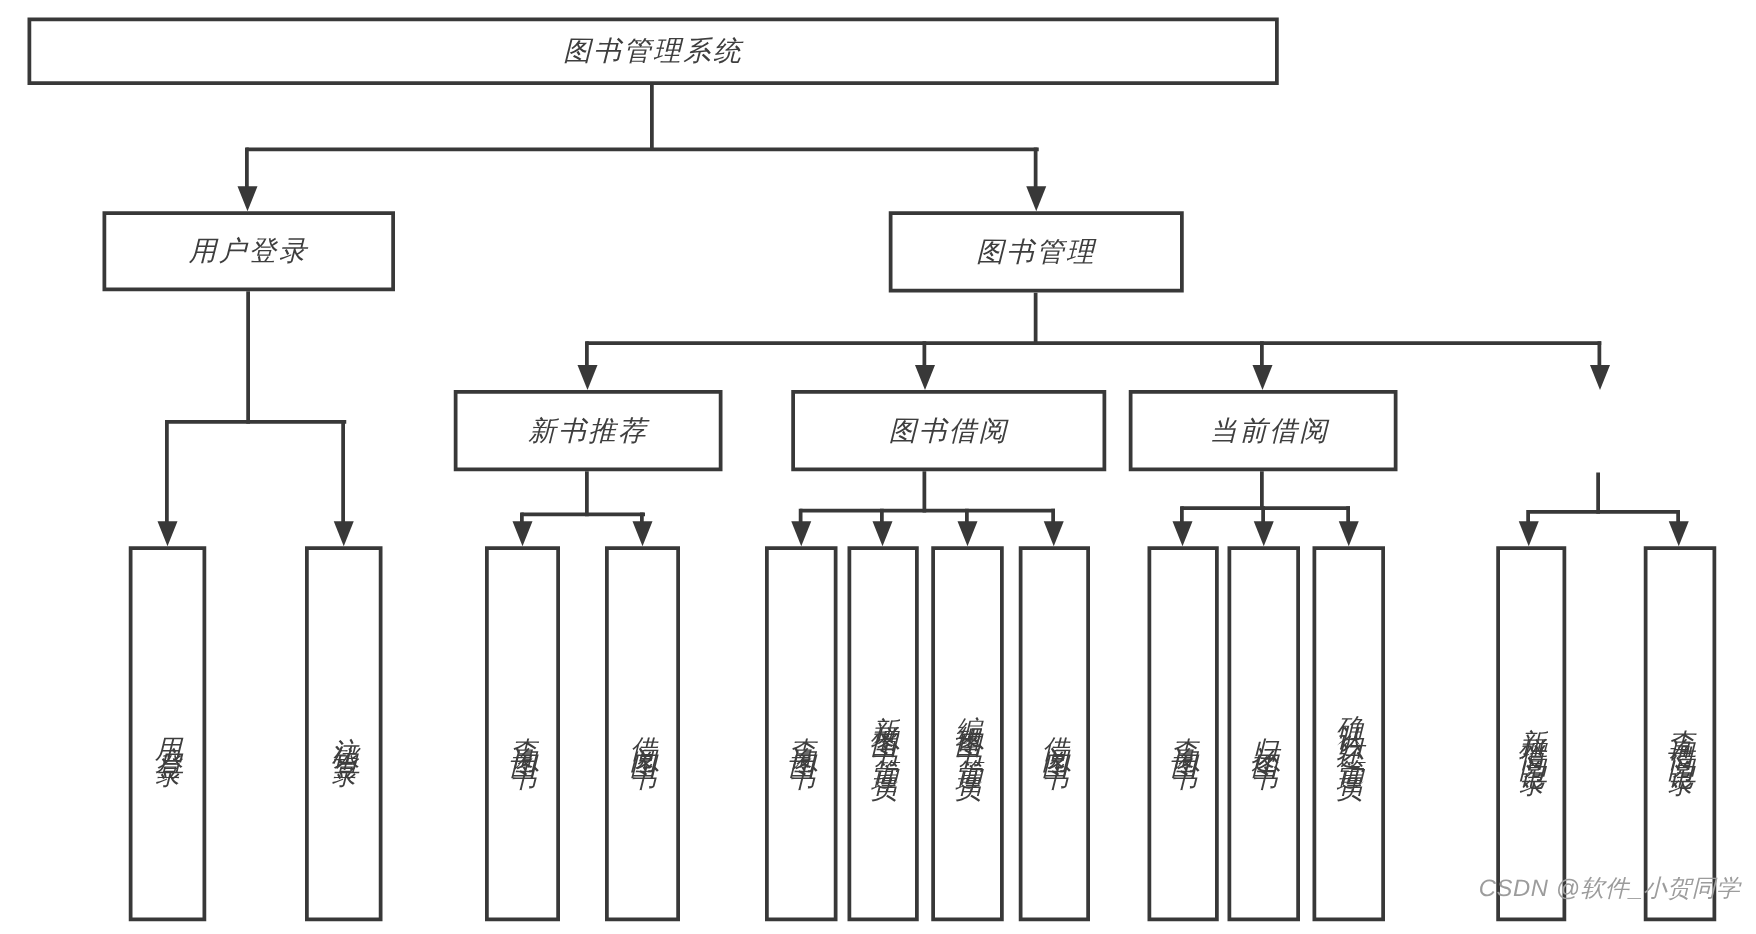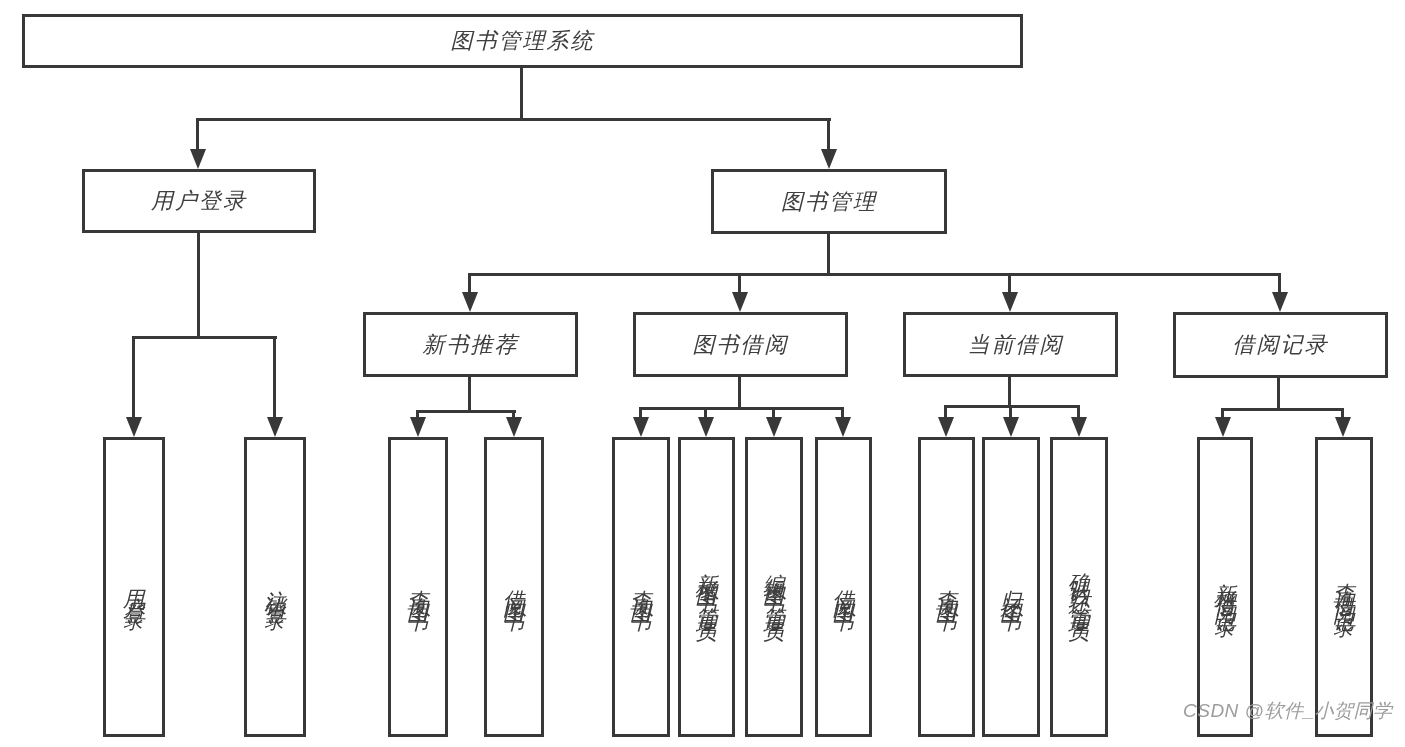--- a/index.html
+++ b/index.html
@@ -62,23 +62,22 @@
 <body>
 
 <div class="canvas">
 
   <div class="node" style="left:22px;top:14px;width:1001px;height:54px;">图书管理系统</div>
 
   <div class="node" style="left:82px;top:169px;width:234px;height:64px;">用户登录</div>
   <div class="node" style="left:711px;top:169px;width:236px;height:65px;">图书管理</div>
 
   <div class="node" style="left:363px;top:312px;width:215px;height:65px;">新书推荐</div>
-  <div class="node" style="left:633px;top:312px;width:215px;height:65px;">图书借阅</div>
+  <div class="node" style="left:633px;top:312px;width:252px;height:65px;">图书借阅</div>
   <div class="node" style="left:903px;top:312px;width:215px;height:65px;padding-left:10px;">当前借阅</div>
-  <div class="node" style="left:1173px;top:312px;width:215px;height:66px;">借阅记录</div>
 
   <div class="node leaf" style="left:103px;top:437px;width:62px;height:300px;">用户登录</div>
   <div class="node leaf" style="left:244px;top:437px;width:62px;height:300px;">注销登录</div>
 
   <div class="node leaf" style="left:388px;top:437px;width:60px;height:300px;">查询图书</div>
   <div class="node leaf" style="left:484px;top:437px;width:60px;height:300px;">借阅图书</div>
 
   <div class="node leaf" style="left:612px;top:437px;width:58px;height:300px;">查询图书</div>
   <div class="node leaf" style="left:678px;top:437px;width:57px;height:300px;">新增图书（管理员）</div>
   <div class="node leaf" style="left:745px;top:437px;width:58px;height:300px;">编辑图书（管理员）</div>

